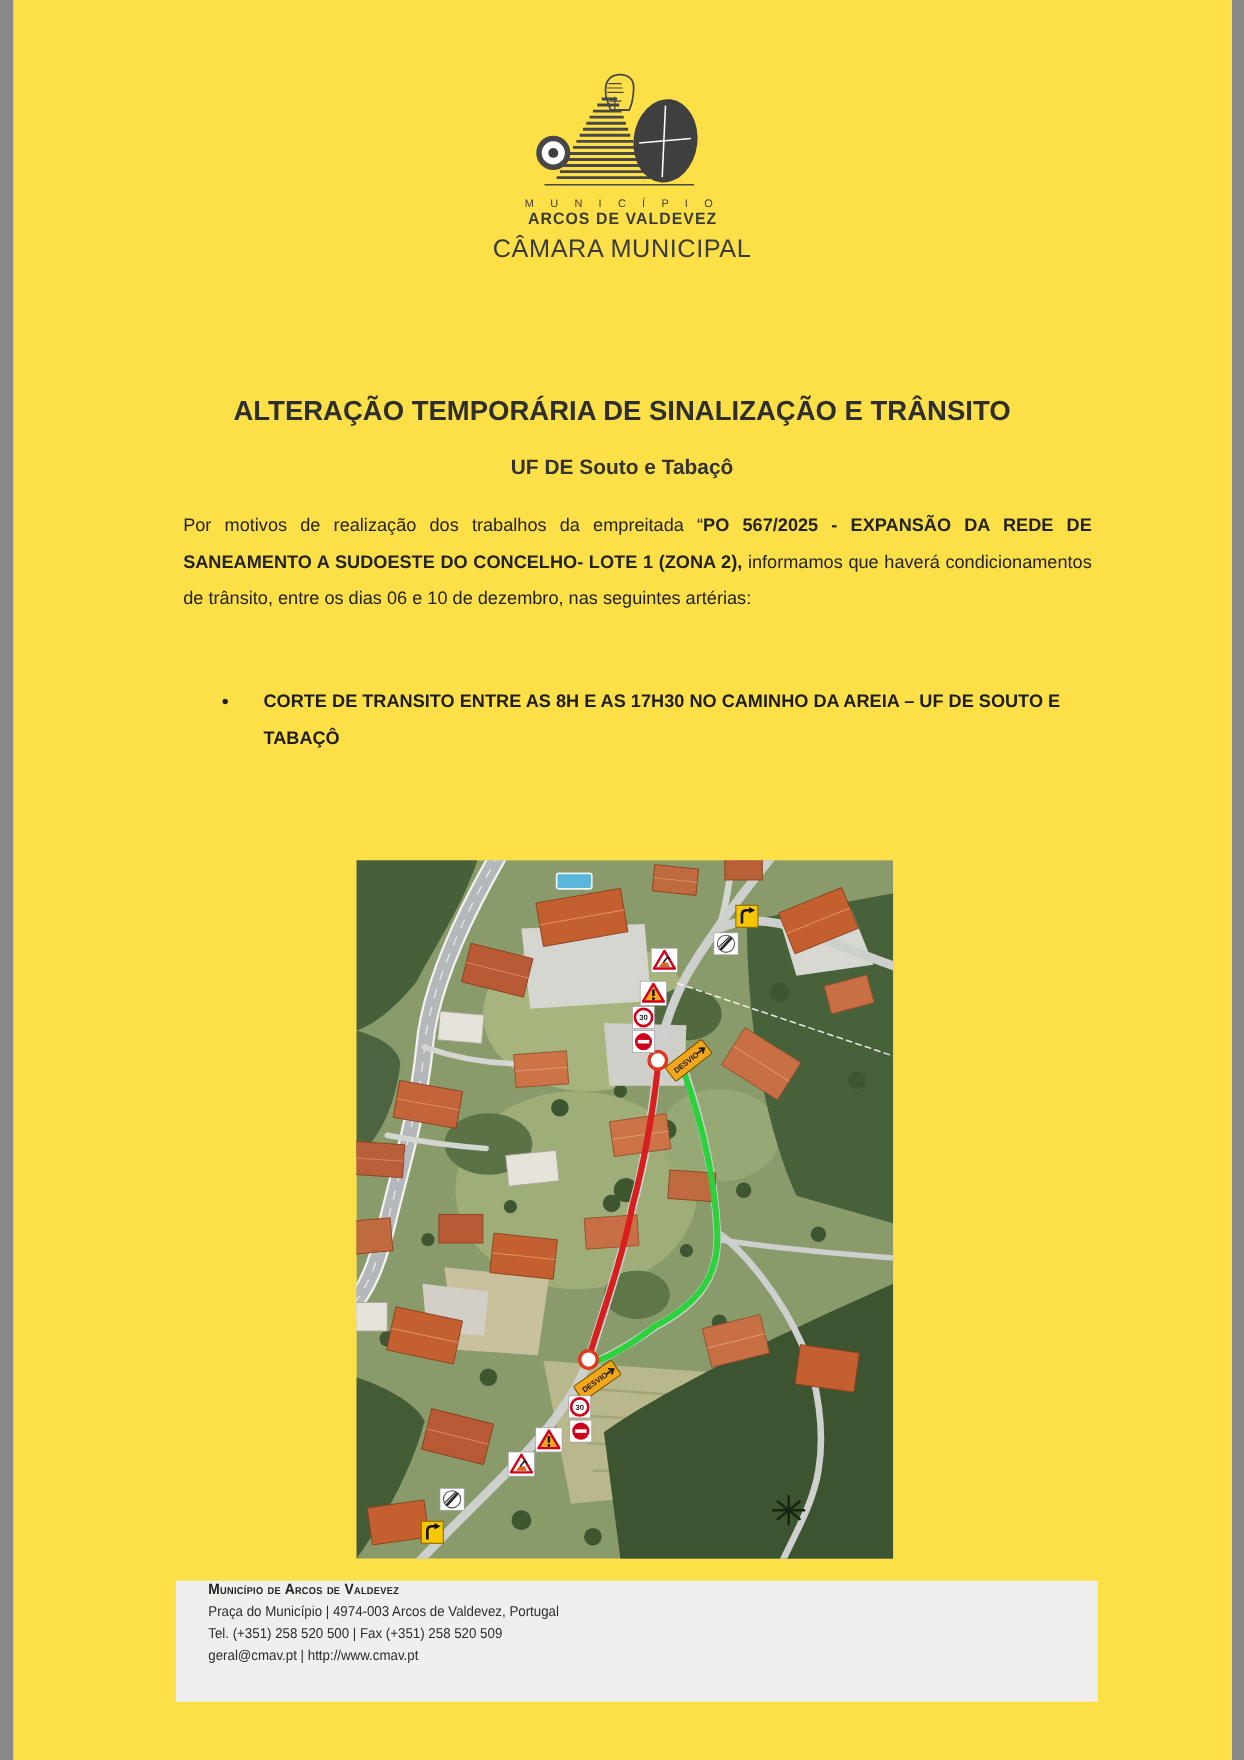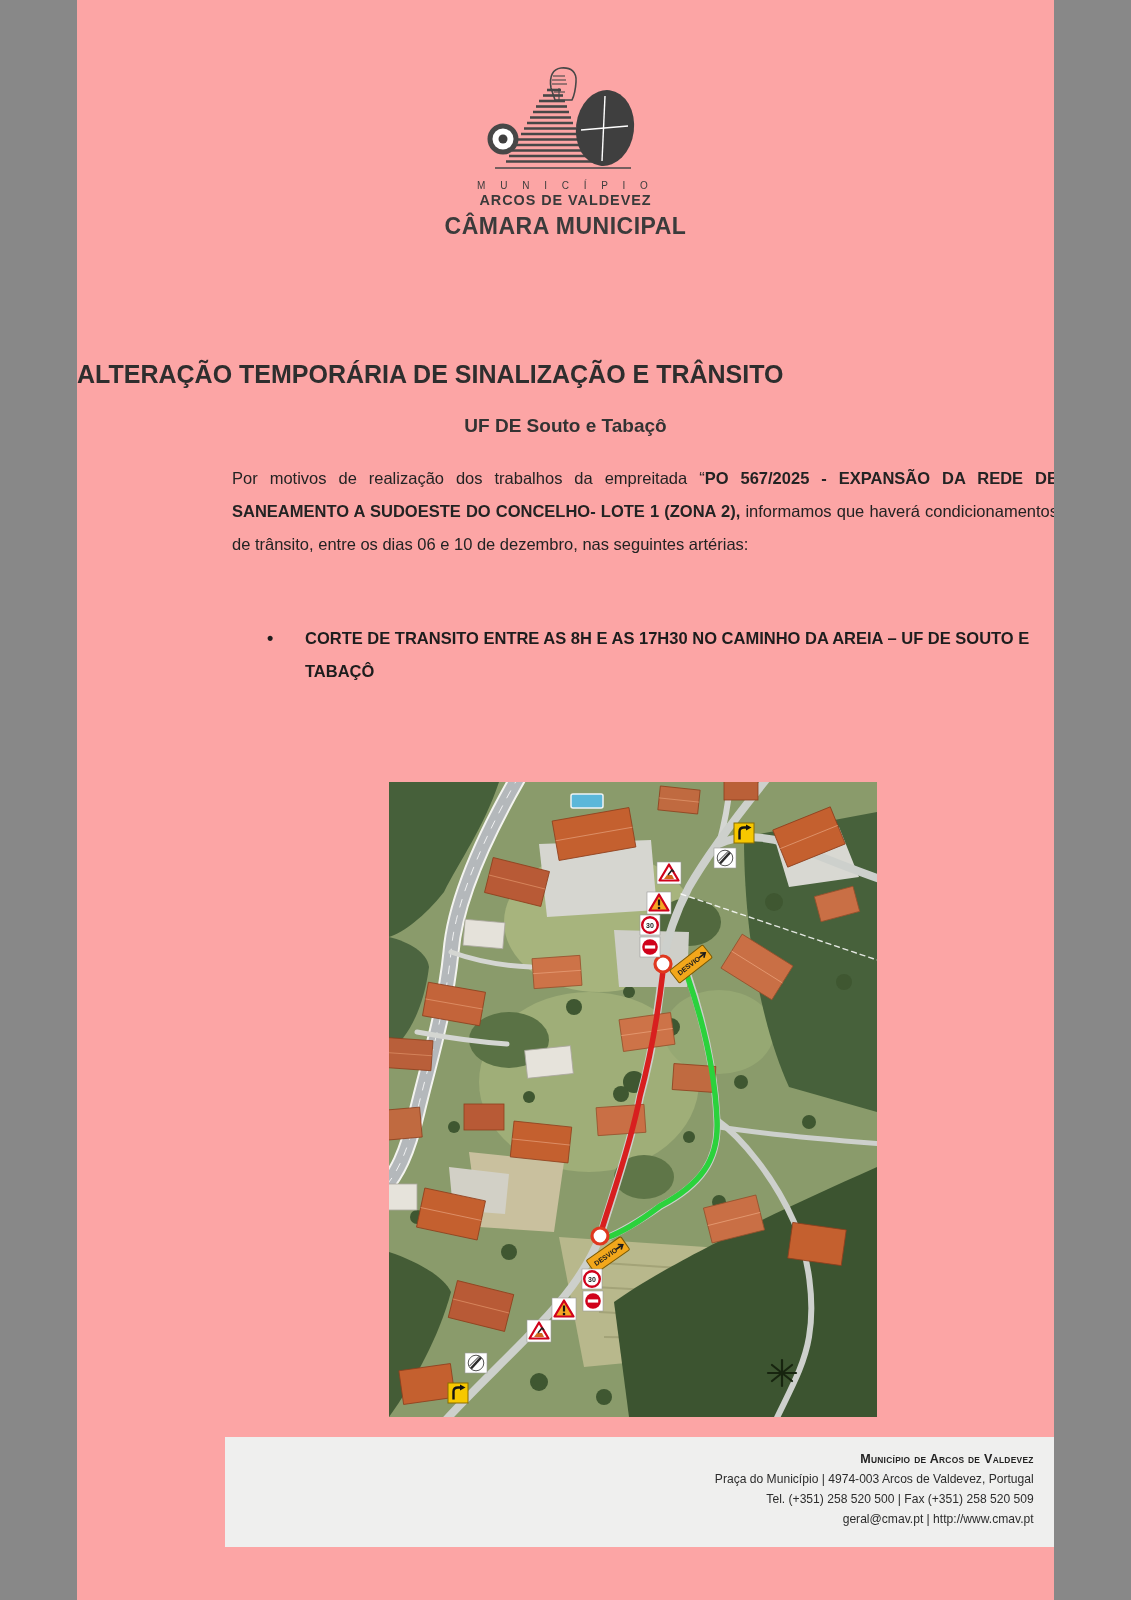--- a/index.html
+++ b/index.html
@@ -1,47 +1,47 @@
 <!DOCTYPE html>
 <html><head>
 <meta charset="utf-8">
 <style>
   html,body{margin:0;padding:0;background:#888;}
   .page{
-    position:relative;width:977px;height:1600px;margin:0 auto;background:#fca5a5;
+    position:relative;width:1108px;height:1600px;margin:0 auto;background:#fde047;
     font-family:"Liberation Sans","DejaVu Sans",sans-serif;color:#222;overflow:hidden;
   }
   
   .logo-block{position:absolute;top:66px;left:0;width:100%;text-align:center;}
   .logo-svg{display:block;margin:0 auto;}
   .logo-municipio{font-size:10px;letter-spacing:6px;color:#3c3c3c;margin-top:2px;font-weight:400;}
   .logo-name{font-size:15px;font-weight:700;letter-spacing:1px;color:#3a3a3a;transform:scaleX(.96);}
   .org-title{position:absolute;top:213px;left:0;width:100%;text-align:center;
-    font-size:23px;font-weight:700;color:#3b3b3b;letter-spacing:.5px;}
+    font-size:23px;font-weight:400;color:#3b3b3b;letter-spacing:.5px;}
   .main-title{position:absolute;top:268px;left:0;width:100%;text-align:center;
     font-size:49px;font-weight:800;color:#161616;letter-spacing:1px;}
-  .sub-title{position:absolute;top:360px;left:0;width:100%;
+  .sub-title{position:absolute;top:360px;left:0;width:100%;text-align:center;
     font-size:25px;font-weight:700;color:#2e2e2e;}
   .location{position:absolute;top:415px;left:0;width:100%;text-align:center;
     font-size:19px;font-weight:700;color:#333;}
   
   .para{position:absolute;left:155px;width:826px;font-size:16.5px;line-height:33px;
     text-align:justify;color:#232323;}
   .para-1{top:462px;}
   .para-2{top:660px;}
   .bullet-item{position:absolute;left:190px;width:766px;top:588px;display:flex;
     font-size:16.5px;line-height:33px;font-weight:700;color:#1d1d1d;margin-top:34px;}
   .bullet-item .dot{width:38px;flex:none;}
   .bullet-item .dot::before{content:"•";font-size:18px;}
   .b{font-weight:700;}
   
   .map-wrap{position:absolute;top:782px;left:312px;width:488px;height:635px;}
   
   .footer{position:absolute;top:1437px;left:148px;width:838px;height:110px;background:#efefee;
-    text-align:right;padding-top:14px;box-sizing:border-box;}
+    text-align:left;box-sizing:border-box;}
   .footer div{transform:scaleX(.93);transform-origin:center;}
   .footer-org{font-size:13.5px;font-weight:700;color:#222;font-variant:small-caps;letter-spacing:.3px;}
   .footer-line{font-size:13px;color:#2c2c2c;margin-top:5px;}
 </style>
 </head>
 <body>
 
 <div class="page">
 
   <div class="logo-block">

